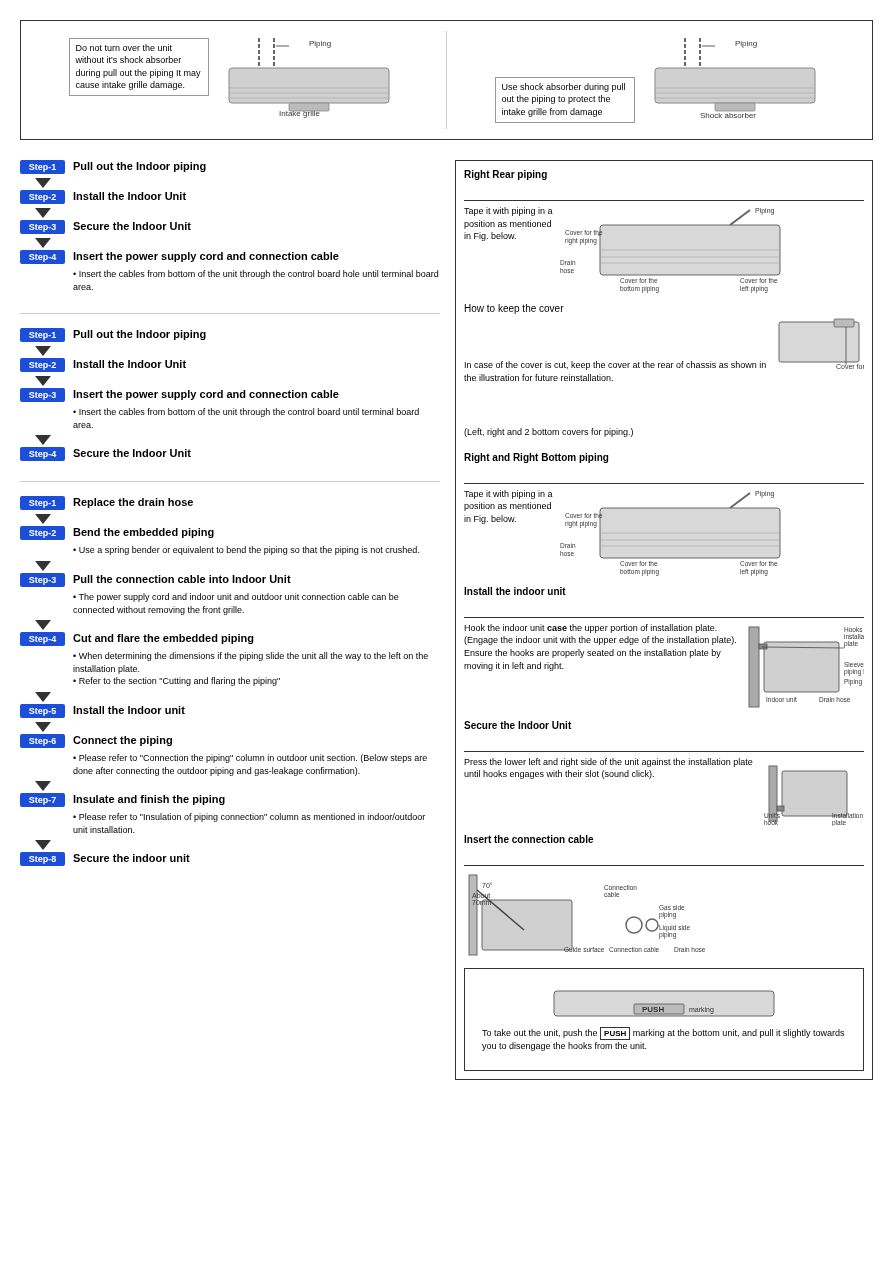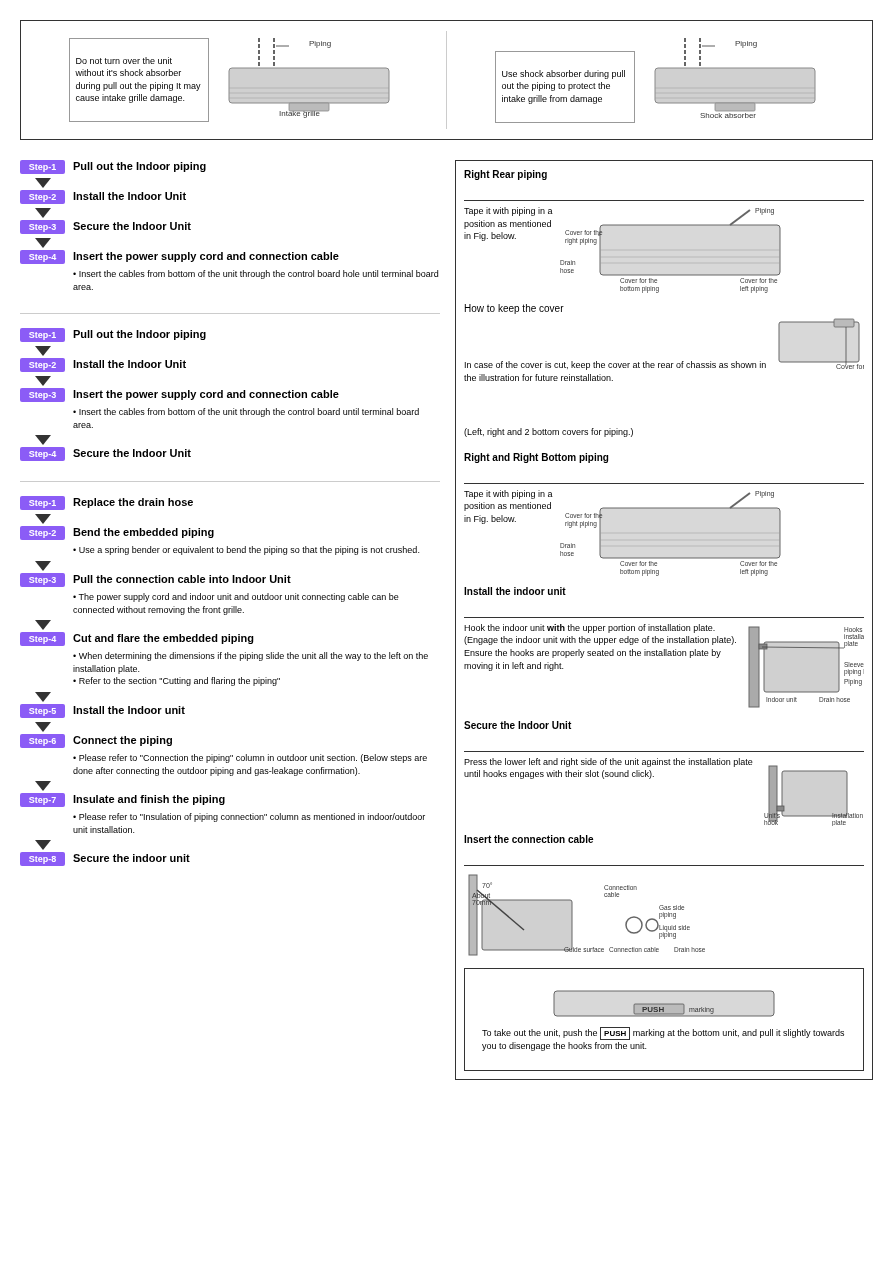--- a/index.html
+++ b/index.html
@@ -29,21 +29,21 @@
       gap: 10px;
       padding: 5px;
     }
     .top-divider {
       width: 1px;
       background: #ccc;
       margin: 0 10px;
     }
     .warning-box {
       border: 1px solid #999;
-      padding: 16px 6px;
+      padding: 3px 6px;
       font-size: 9px;
       line-height: 1.4;
       max-width: 140px;
       background: #fff;
     }
 
     
     .main-content {
       display: flex;
       gap: 15px;
@@ -67,21 +67,21 @@
       margin-bottom: 20px;
     }
 
     .step-row {
       display: flex;
       align-items: flex-start;
       margin-bottom: 4px;
     }
 
     .step-badge {
-      background: #8b5cf6;
+      background: #1d4ed8;
       color: #fff;
       font-size: 9px;
       font-weight: bold;
       padding: 2px 6px;
       border-radius: 2px;
       white-space: nowrap;
       margin-right: 8px;
       min-width: 45px;
       text-align: center;
     }
@@ -290,21 +290,21 @@
       </div>
       <div class="step-desc">
         • Use a spring bender or equivalent to bend the piping so that the piping is not crushed.
       </div>
       <div class="arrow-down"></div>
       <div class="step-row">
         <span class="step-badge">Step-3</span>
         <span class="step-text">Pull the connection cable into Indoor Unit</span>
       </div>
       <div class="step-desc">
-        • The power supply cord and indoor unit and outdoor unit connecting cable can be connected without removing the front grille.
+        • The power supply cord and indoor unit and outdoor unit connection cable can be connected without removing the front grille.
       </div>
       <div class="arrow-down"></div>
       <div class="step-row">
         <span class="step-badge">Step-4</span>
         <span class="step-text">Cut and flare the embedded piping</span>
       </div>
       <div class="step-desc">
         • When determining the dimensions if the piping  slide the unit all the way to the left on the installation plate.<br>
         • Refer to the section "Cutting and flaring the piping"
       </div>
@@ -411,21 +411,21 @@
             <text x="0" y="68" font-size="6.5" fill="#333">hose</text>
           </svg>
         </div>
       </div>
     </div>
 
     <div class="right-subsection">
       <div class="right-subsection-title">Install the indoor unit</div>
       <div style="display:flex; gap:6px;">
         <div style="flex:1; font-size:9px; line-height:1.4;">
-          Hook the indoor unit <strong>with</strong> the upper portion of installation plate. (Engage the indoor unit with the upper edge of the installation plate). Ensure the hooks are properly seated on the installation plate by moving it in left and right.
+          Hook the indoor unit <strong>case</strong> the upper portion of installation plate. (Engage the indoor unit with the upper edge of the installation plate). Ensure the hooks are properly seated on the installation plate by moving it in left and right.
         </div>
         <div style="width:120px;">
           <svg width="120" height="90">
 
             <rect x="5" y="5" width="10" height="80" fill="#aaa" stroke="#666" stroke-width="1"></rect>
 
             <rect x="20" y="20" width="75" height="50" rx="2" fill="#d0d0d0" stroke="#666" stroke-width="1"></rect>
 
             <rect x="15" y="22" width="8" height="5" fill="#888" stroke="#555" stroke-width="0.8"></rect>
 

